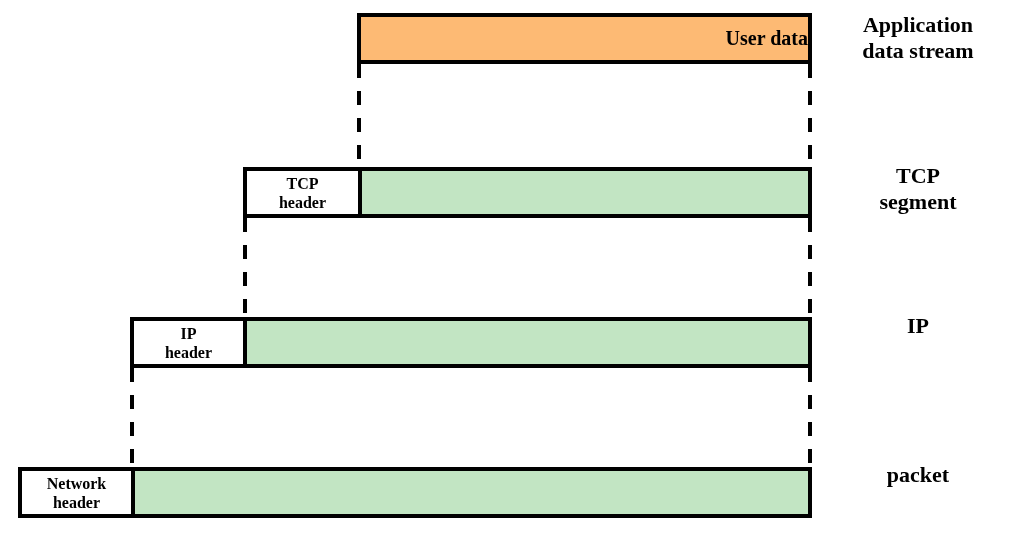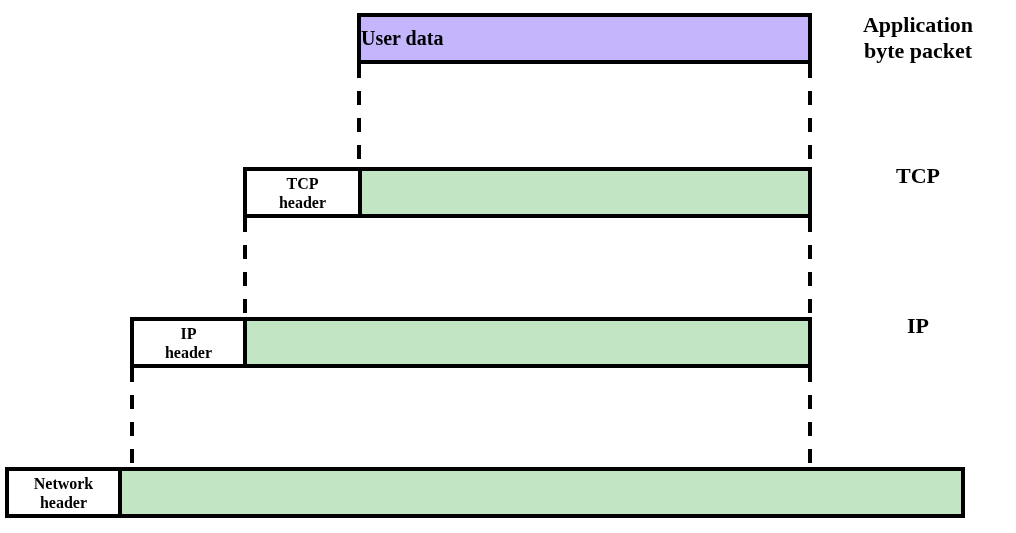--- a/index.html
+++ b/index.html
@@ -13,24 +13,24 @@
     width: 1016px;
     height: 533px;
     background: #ffffff;
     overflow: hidden;
     color: #000000;
   }
   .box {
     position: absolute;
     box-sizing: border-box;
     border: 4px solid #000000;
-    background: #c4b5fd;
+    background: #fdba74;
     display: flex;
     align-items: center;
-    justify-content: flex-start;
+    justify-content: flex-end;
   }
   .row {
     position: absolute;
     box-sizing: border-box;
     border: 4px solid #000000;
     display: flex;
     align-items: stretch;
   }
   .hdr-cell {
     box-sizing: border-box;
@@ -85,48 +85,50 @@
       <line x1="132" y1="368" x2="132" y2="467"></line>
       <line x1="810" y1="368" x2="810" y2="467"></line>
     </g>
   </svg>
 
   <div class="box top-label" style="left:357px; top:13px; width:455px; height:51px;">
     <span>User data</span>
   </div>
   <div class="side-label" style="top:12px;">
     <span class="line">Application</span>
-    <span class="line">byte packet</span>
+    <span class="line">data stream</span>
   </div>
 
   <div class="row" style="left:243px; top:167px; width:569px; height:51px;">
     <div class="hdr-cell" style="width:115px;">
       <span class="line">TCP</span>
       <span class="line">header</span>
     </div>
     <div class="payload-cell" style="background-color: rgb(194, 229, 195);"></div>
   </div>
   <div class="side-label" style="top:163px;">
     <span class="line">TCP</span>
+    <span class="line">segment</span>
   </div>
 
   <div class="row" style="left:130px; top:317px; width:682px; height:51px;">
     <div class="hdr-cell" style="width:113px;">
       <span class="line">IP</span>
       <span class="line">header</span>
     </div>
     <div class="payload-cell" style="background-color: rgb(194, 229, 195);"></div>
   </div>
   <div class="side-label" style="top:313px;">
     <span class="line">IP</span>
   </div>
 
-  <div class="row" style="left:5px; top:467px; width:960px; height:51px;justify-content:center;">
+  <div class="row" style="left:18px; top:467px; width:794px; height:51px;justify-content:center;">
     <div class="hdr-cell" style="width:113px;">
       <span class="line">Network</span>
       <span class="line">header</span>
     </div>
     <div class="payload-cell" style="background-color: rgb(194, 229, 195);"></div>
   </div>
   <div class="side-label" style="top:462px;">
+    <span class="line">packet</span>
   </div>
 
 </div>
 
 </body></html>

